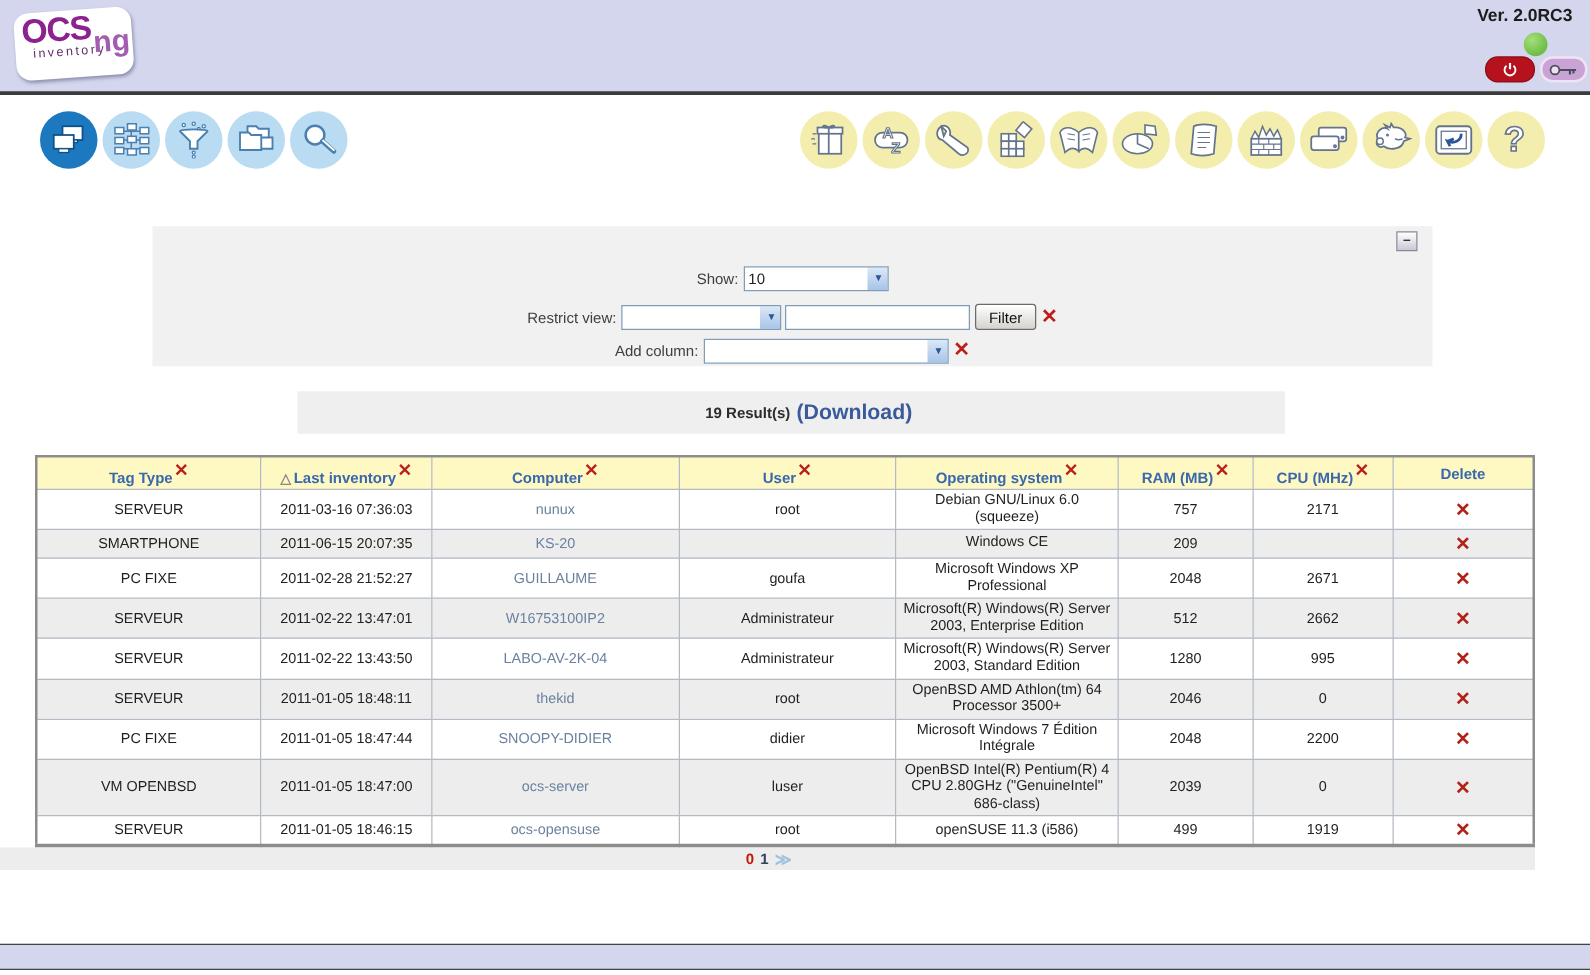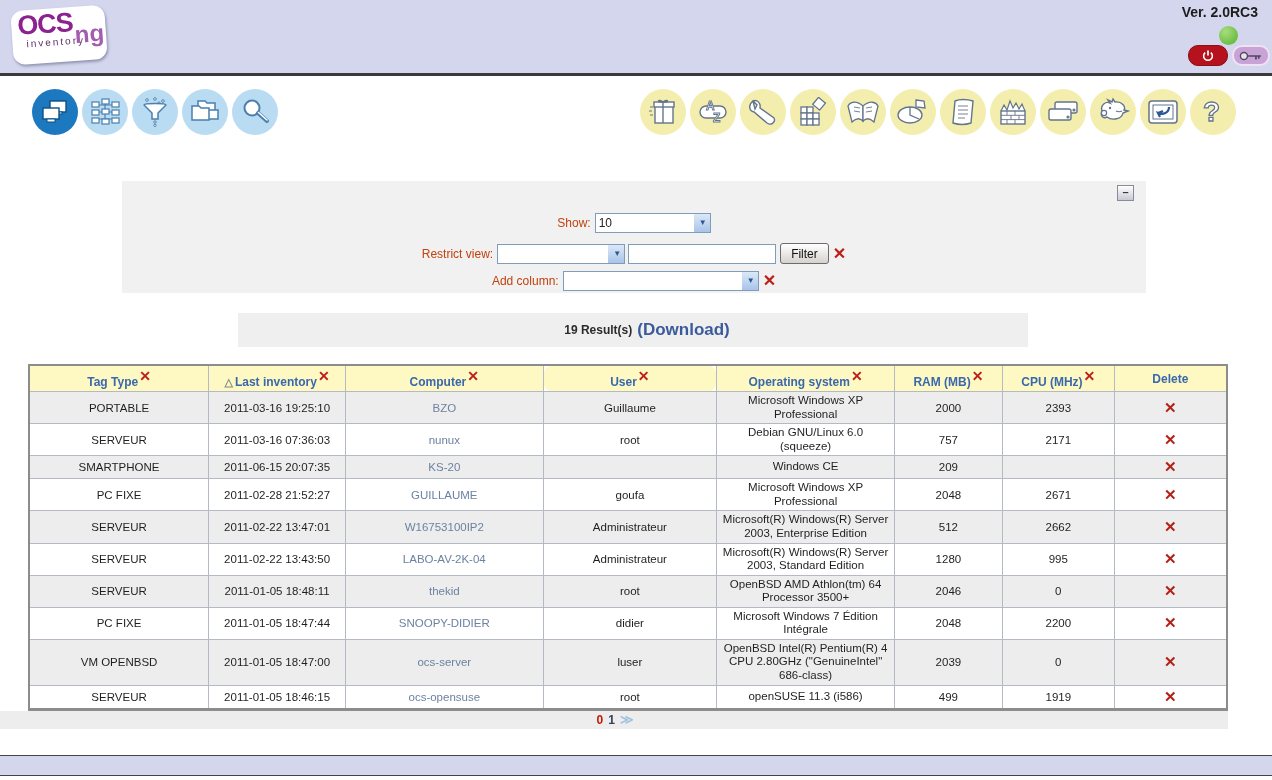--- a/index.html
+++ b/index.html
@@ -31,21 +31,21 @@
   .blue { background:#b9dcf2; }
   .blue.active { background:#1c78bf; }
   .yellow { background:#f3eeae; }
 
   
   .filter-panel { position:absolute; left:122px; top:181px; width:1024px; height:112px; background:#f1f1f1; }
   .min-btn { position:absolute; right:12px; top:4px; width:17px; height:16px;
              background:linear-gradient(#ffffff,#c9c9d6); border:1px solid #8a8a99;
              font-size:11px; font-weight:bold; color:#333; text-align:center; line-height:13px; cursor:pointer; }
   .f-row { position:absolute; width:100%; display:flex; align-items:center; justify-content:center; }
-  .f-label { font-size:12px; color:#c2410c; margin-right:4px; }
+  .f-label { font-size:12px; color:#404040; margin-right:4px; }
   .sel { height:20px; border:1px solid #7f9db9; background:#fff; font-size:12px; color:#222;
          appearance:none; -webkit-appearance:none; padding:1px 18px 1px 3px;
          background-image:linear-gradient(#dce8f7,#a8c4e8); background-size:16px 18px;
          background-position:right 0 top 0; background-repeat:no-repeat; position:relative; }
   .sel-wrap { position:relative; display:inline-block; }
   .sel-wrap:after { content:"▼"; position:absolute; right:4px; top:5px; font-size:8px; color:#2b5797; pointer-events:none; }
   .txt { height:20px; border:1px solid #7f9db9; font-size:12px; padding:0 3px; }
   .btn { height:21px; font-size:12px; color:#111; background:linear-gradient(#ffffff,#d6d3ce);
          border:1px solid #6b6b6b; border-radius:3px; padding:0 10px; cursor:pointer; }
   .red-x { color:#bb1f18; font-weight:bold; font-size:16px; cursor:pointer; margin-left:4px; line-height:1; }
@@ -306,38 +306,28 @@
     <span class="download-link">(Download)</span>
   </div>
 
   <div class="table-zone">
     <table class="inv">
       <thead>
           <tr id="hdr-row">
             <th style="width: 180px;"><span>Tag Type</span><span class="hx">✕</span></th>
             <th style="width: 137px;"><span class="sort-tri">△</span><span>Last inventory</span><span class="hx">✕</span></th>
             <th style="width: 198px;"><span>Computer</span><span class="hx">✕</span></th>
-            <th style="width: 174px; border-radius: 11px;"><span>User</span><span class="hx">✕</span></th>
+            <th style="width: 174px;"><span>User</span><span class="hx">✕</span></th>
             <th style="width: 178px;"><span>Operating system</span><span class="hx">✕</span></th>
             <th style="width: 108px;"><span>RAM (MB)</span><span class="hx">✕</span></th>
             <th style="width: 112px;"><span>CPU (MHz)</span><span class="hx">✕</span></th>
             <th class="del-head" style="width: 113px;"><span>Delete</span></th>
           </tr>
         </thead>
       <tbody id="tbody">
-          <tr class="odd">
-            <td class="c-tag">PORTABLE</td>
-            <td class="c-date">2011-03-16 19:25:10</td>
-            <td class="c-computer"><a>BZO</a></td>
-            <td class="c-user">Guillaume</td>
-            <td class="c-os">Microsoft Windows XP Professional</td>
-            <td class="c-ram">2000</td>
-            <td class="c-cpu">2393</td>
-            <td><span class="del-x">✕</span></td>
-          </tr>
           <tr class="even">
             <td class="c-tag">SERVEUR</td>
             <td class="c-date">2011-03-16 07:36:03</td>
             <td class="c-computer"><a>nunux</a></td>
             <td class="c-user">root</td>
             <td class="c-os">Debian GNU/Linux 6.0 (squeeze)</td>
             <td class="c-ram">757</td>
             <td class="c-cpu">2171</td>
             <td><span class="del-x">✕</span></td>
           </tr>

